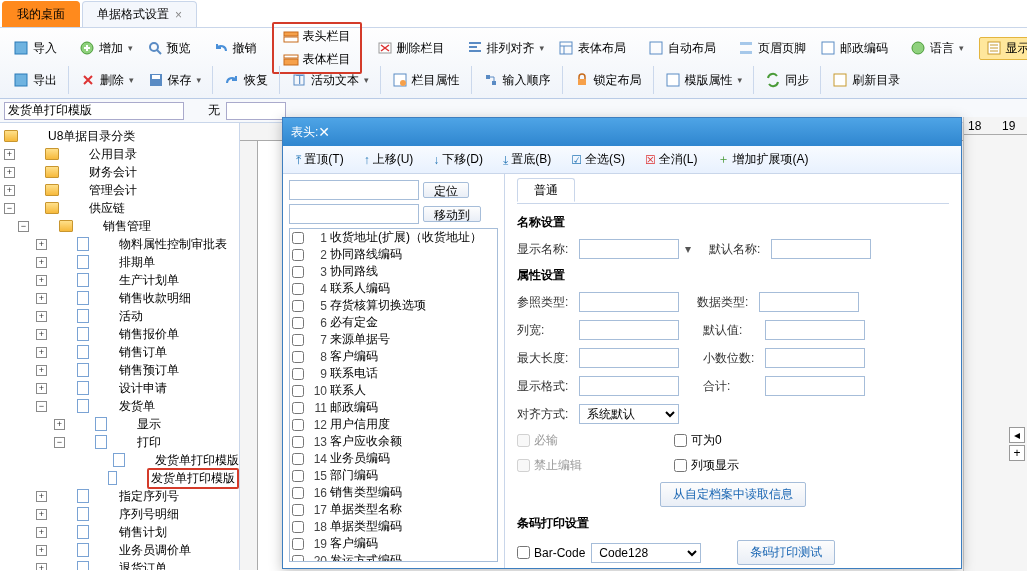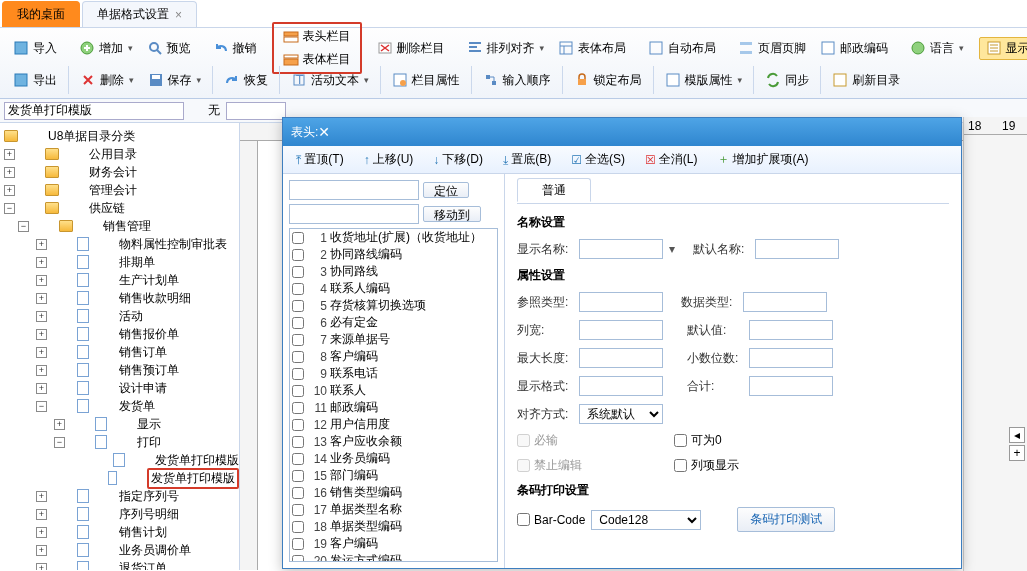--- a/index.html
+++ b/index.html
@@ -50,25 +50,25 @@
 .dlg-body { flex:1; display:flex; overflow:hidden;}
 .dlg-left { width:222px; border-right:1px solid #c9d6ea; display:flex; flex-direction:column; padding:6px; gap:4px;}
 .dlg-left input[type=text]{ border:1px solid #a6bdd9; height:20px; width:130px; padding:0 3px;}
 .dlg-btn { border:1px solid #a6bdd9; background:linear-gradient(#fdfdfd,#e9eef6); height:16px; padding:0 10px; cursor:pointer; border-radius:2px;}
 .dlg-list { flex:1; border:1px solid #a6bdd9; overflow-y:scroll; overflow-x:hidden; background:#fff;}
 .dlg-list-row { display:flex; align-items:center; height:17px; padding:0 2px; gap:3px; white-space:nowrap;}
 .dlg-list-row input[type=checkbox]{ width:12px; height:12px;}
 .rownum{ width:20px; text-align:right; color:#444;}
 .dlg-right { flex:1; padding:8px 12px; overflow:auto;}
 .tabhdr { border-bottom:1px solid #c9d6ea; padding-bottom:4px; margin-bottom:10px;}
-.tabhdr span{ padding:4px 24px; border:1px solid #c9d6ea; border-bottom:1px solid #fff; background:#fff; border-radius:3px 3px 0 0;}
+.tabhdr span{ padding:4px 16px; border:1px solid #c9d6ea; border-bottom:1px solid #fff; background:#fff; border-radius:3px 3px 0 0;}
 .sect-title{ font-weight:bold; margin:6px 0 8px; }
 .form-row{ display:flex; align-items:center; gap:6px; margin-bottom:8px; flex-wrap:wrap;}
 .form-row label{ width:56px; text-align:left; color:#333;}
-.form-row input[type=text], .form-row select{ border:1px solid #a6bdd9; height:20px; width:84px; padding:0 3px; background:#fff;}
+.form-row input[type=text], .form-row select{ border:1px solid #a6bdd9; height:20px; width:100px; padding:0 3px; background:#fff;}
 .form-row .wide{ width:100px;}
 .chk{ display:flex; align-items:center; gap:4px;}
 .linkbtn{ color:#1a66b3; cursor:pointer; border:1px solid #a6bdd9; background:linear-gradient(#fdfdfd,#e9eef6); padding:3px 12px; border-radius:2px;}
 
 .right-ruler{ position:absolute; right:0; top:117px; bottom:0; width:64px; background:#f5f5f5; border-left:1px solid #ccc;}
 
 svg{display:block}
 </style>
 </head>
 <body>
@@ -689,20 +689,23 @@
       <div class="form-row">
         <span class="chk">
             <input type="checkbox" disabled="" style="">
             <span style="color:#999">禁止编辑</span>
           </span>
         <span class="chk" style="margin-left:86px">
             <input type="checkbox" style="">
             <span>列项显示</span>
           </span>
       </div>
+      <div class="form-row" style="justify-content:center">
+        <button class="linkbtn">从自定档案中读取信息</button>
+      </div>
 
       <div class="sect-title">条码打印设置</div>
       <div class="form-row">
         <span class="chk">
             <input type="checkbox" style="">
             <span>Bar-Code</span>
           </span>
         <select style="width:110px"><option>Code128</option></select>
         <button class="linkbtn" style="margin-left:30px">条码打印测试</button>
       </div>

